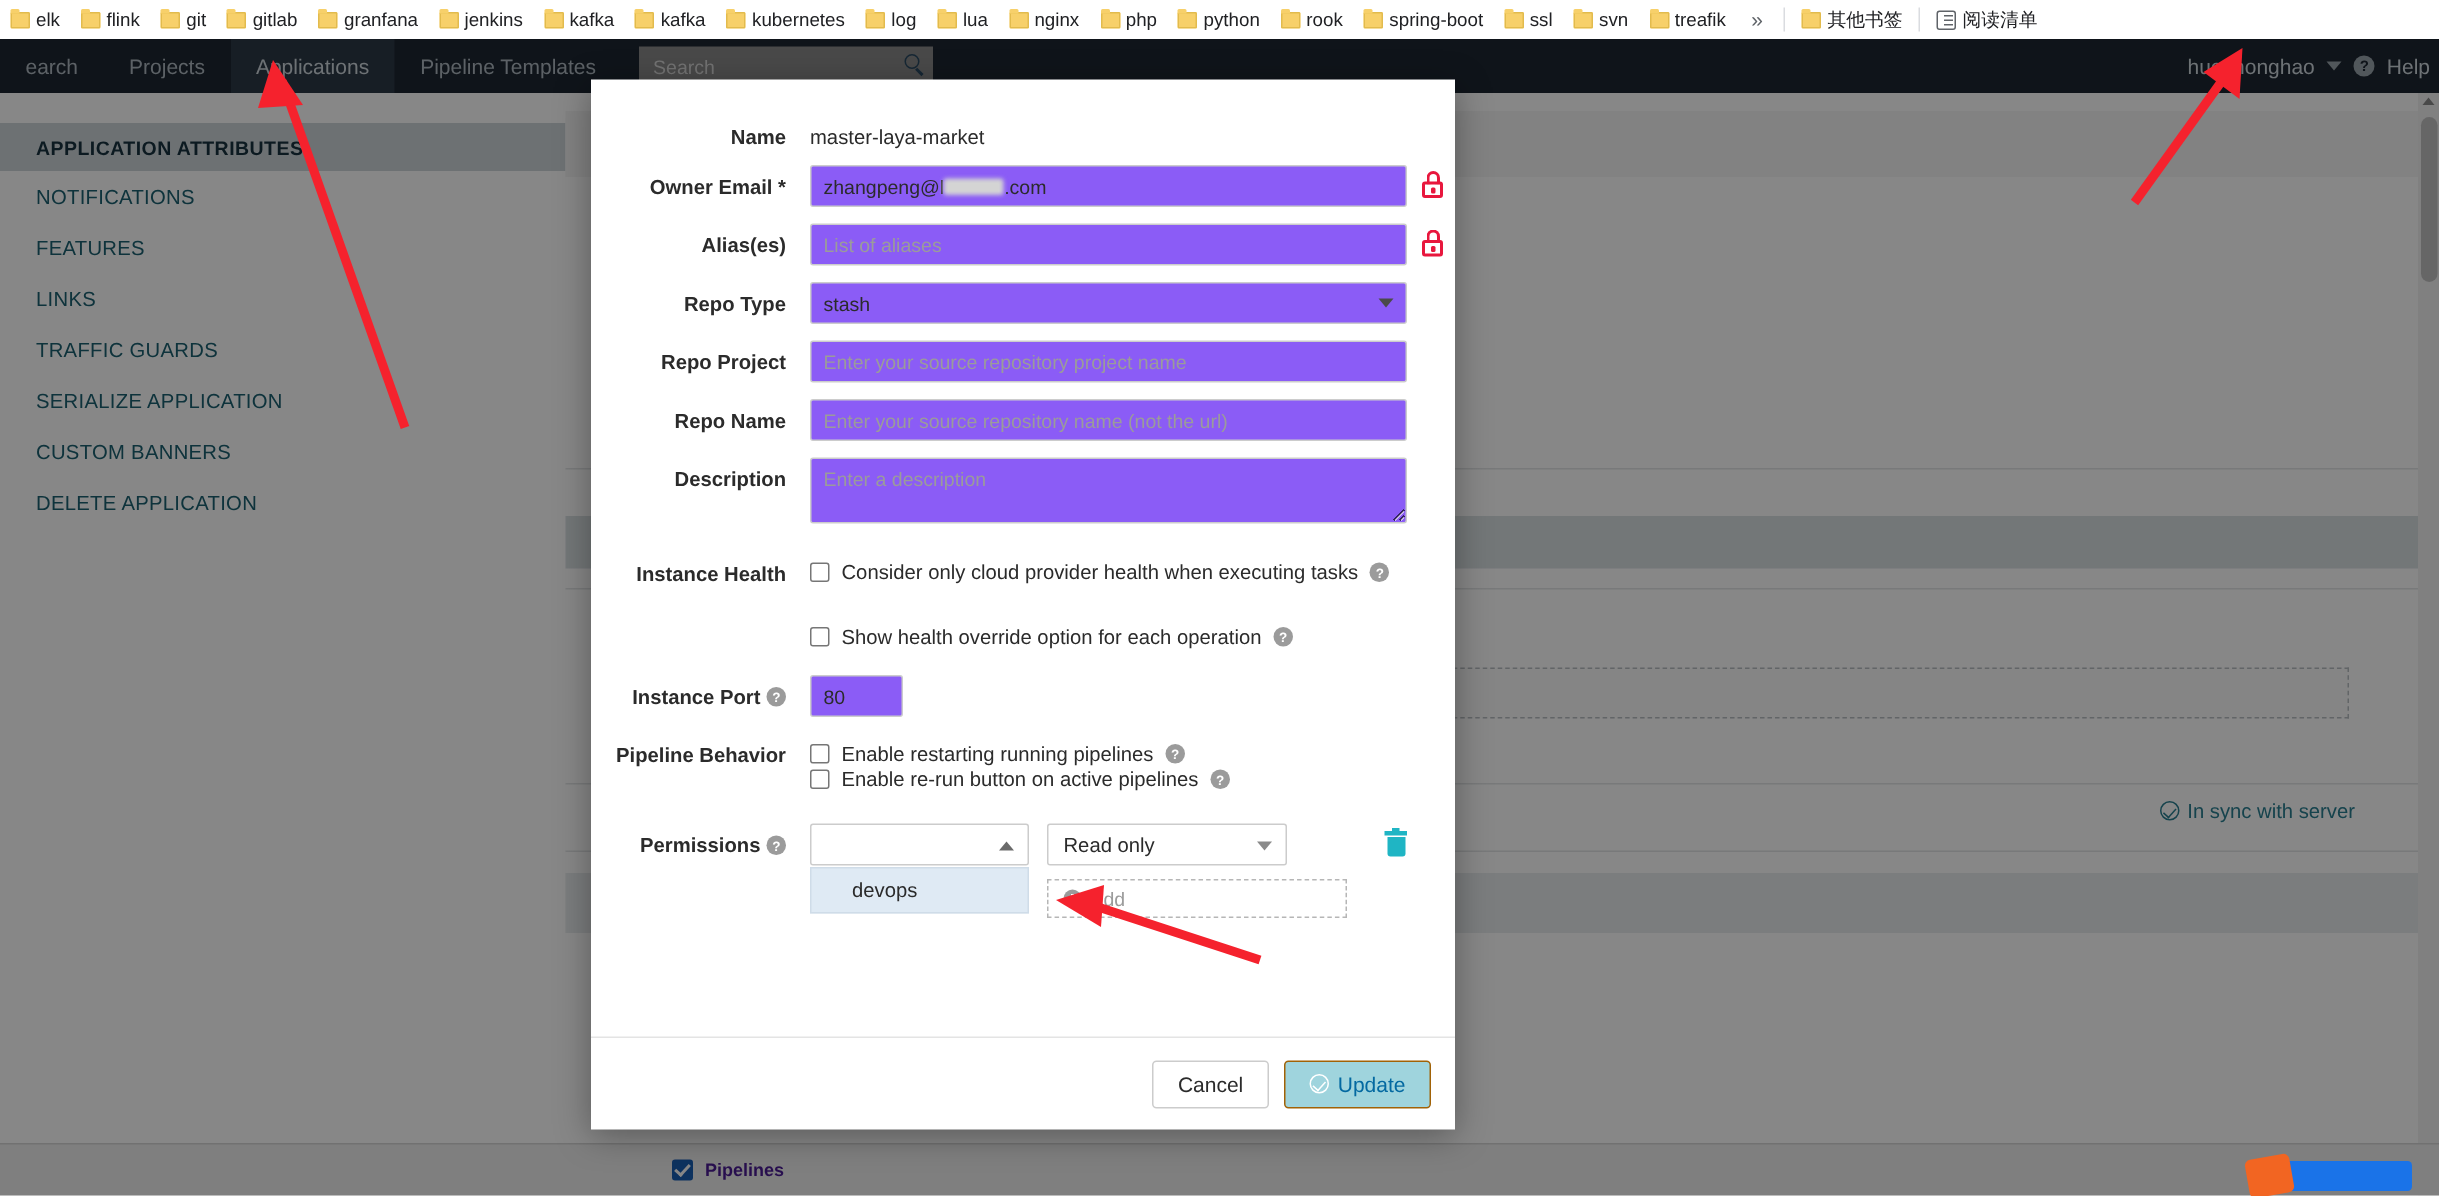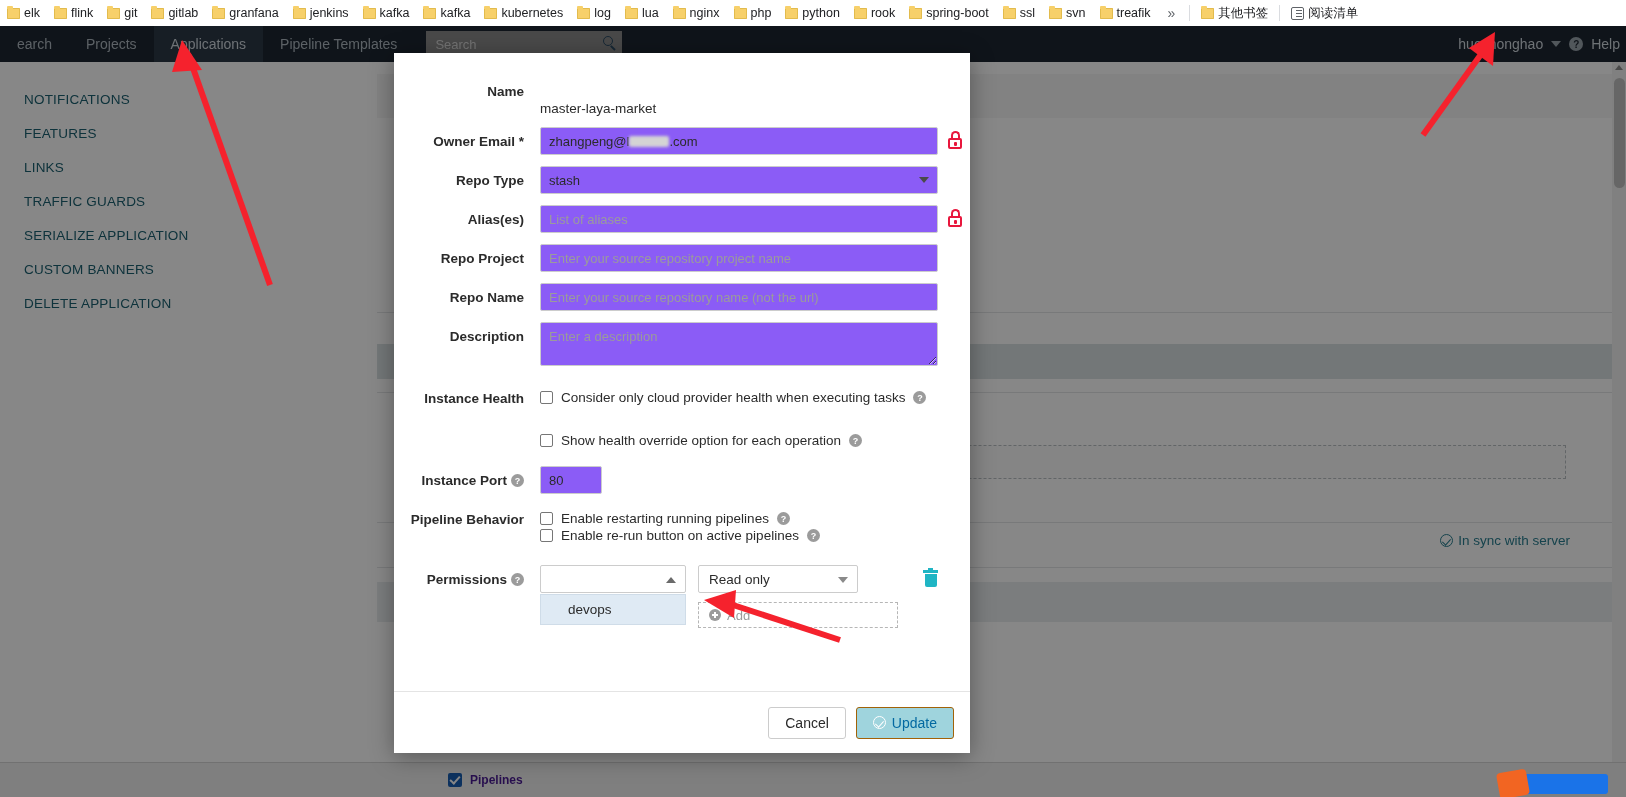--- a/index.html
+++ b/index.html
@@ -176,21 +176,21 @@
   }
   .modal-body { flex: 1; padding: 24px 32px 0 0; overflow: hidden; position: relative; }
 
   .frow { display: flex; align-items: flex-start; margin-bottom: 11px; }
   .flabel {
     width: 146px; flex: 0 0 146px; text-align: right; padding-right: 16px;
     font-size: 13.5px; font-weight: bold; color: #2b2b2b; padding-top: 7px;
     display: flex; align-items: center; justify-content: flex-end; gap: 4px;
   }
   .fctl { flex: 1; position: relative; }
-  .static-val { font-size: 13.5px; color: #2b2b2b; padding-top: 7px; margin-top: 17px; }
+  .static-val { font-size: 13.5px; color: #2b2b2b; padding-top: 7px; }
 
   .txt {
     width: 100%; height: 28px; border: 1px solid #cccccc; background: #8b5cf6;
     font-family: "Liberation Sans", sans-serif; font-size: 13px; color: #2b2b2b;
     padding: 0 8px; outline: none; border-radius: 2px;
   }
   .txt::placeholder { color: #9b9b9b; }
   .txt.short { width: 62px; }
   textarea.txt { height: 44px; padding-top: 6px; resize: vertical; }
 
@@ -454,20 +454,21 @@
     <span>huozhonghao</span>
     <span class="caret-down"></span>
     <span class="help-circle">?</span>
     <span>Help</span>
   </div>
 </div>
 
 <div class="page-body">
 
   <div class="sidebar">
+    <div class="side-head">APPLICATION ATTRIBUTES</div>
     <div id="side-items">
         <div class="side-item">
           <span>NOTIFICATIONS</span>
         </div>
         <div class="side-item">
           <span>FEATURES</span>
         </div>
         <div class="side-item">
           <span>LINKS</span>
         </div>
@@ -543,38 +544,38 @@
         </div>
         <span class="lock">
           <span class="shackle"></span>
             <span class="body"></span>
             <span class="keyhole"></span>
         </span>
       </div>
     </div>
 
     <div class="frow">
+      <div class="flabel">Alias(es)</div>
+      <div class="fctl">
+        <input class="txt" placeholder="List of aliases" style="">
+        <span class="lock">
+          <span class="shackle"></span>
+            <span class="body"></span>
+            <span class="keyhole"></span>
+        </span>
+      </div>
+    </div>
+
+    <div class="frow">
       <div class="flabel">Repo Type</div>
       <div class="fctl sel-wrap">
         <select class="txt">
           <option>stash</option>
         </select>
         <span class="sel-caret"></span>
-      </div>
-    </div>
-
-    <div class="frow">
-      <div class="flabel">Alias(es)</div>
-      <div class="fctl">
-        <input class="txt" placeholder="List of aliases" style="">
-        <span class="lock">
-          <span class="shackle"></span>
-            <span class="body"></span>
-            <span class="keyhole"></span>
-        </span>
       </div>
     </div>
 
     <div class="frow">
       <div class="flabel">Repo Project</div>
       <div class="fctl">
         <input class="txt" placeholder="Enter your source repository project name" style="">
       </div>
     </div>
 

